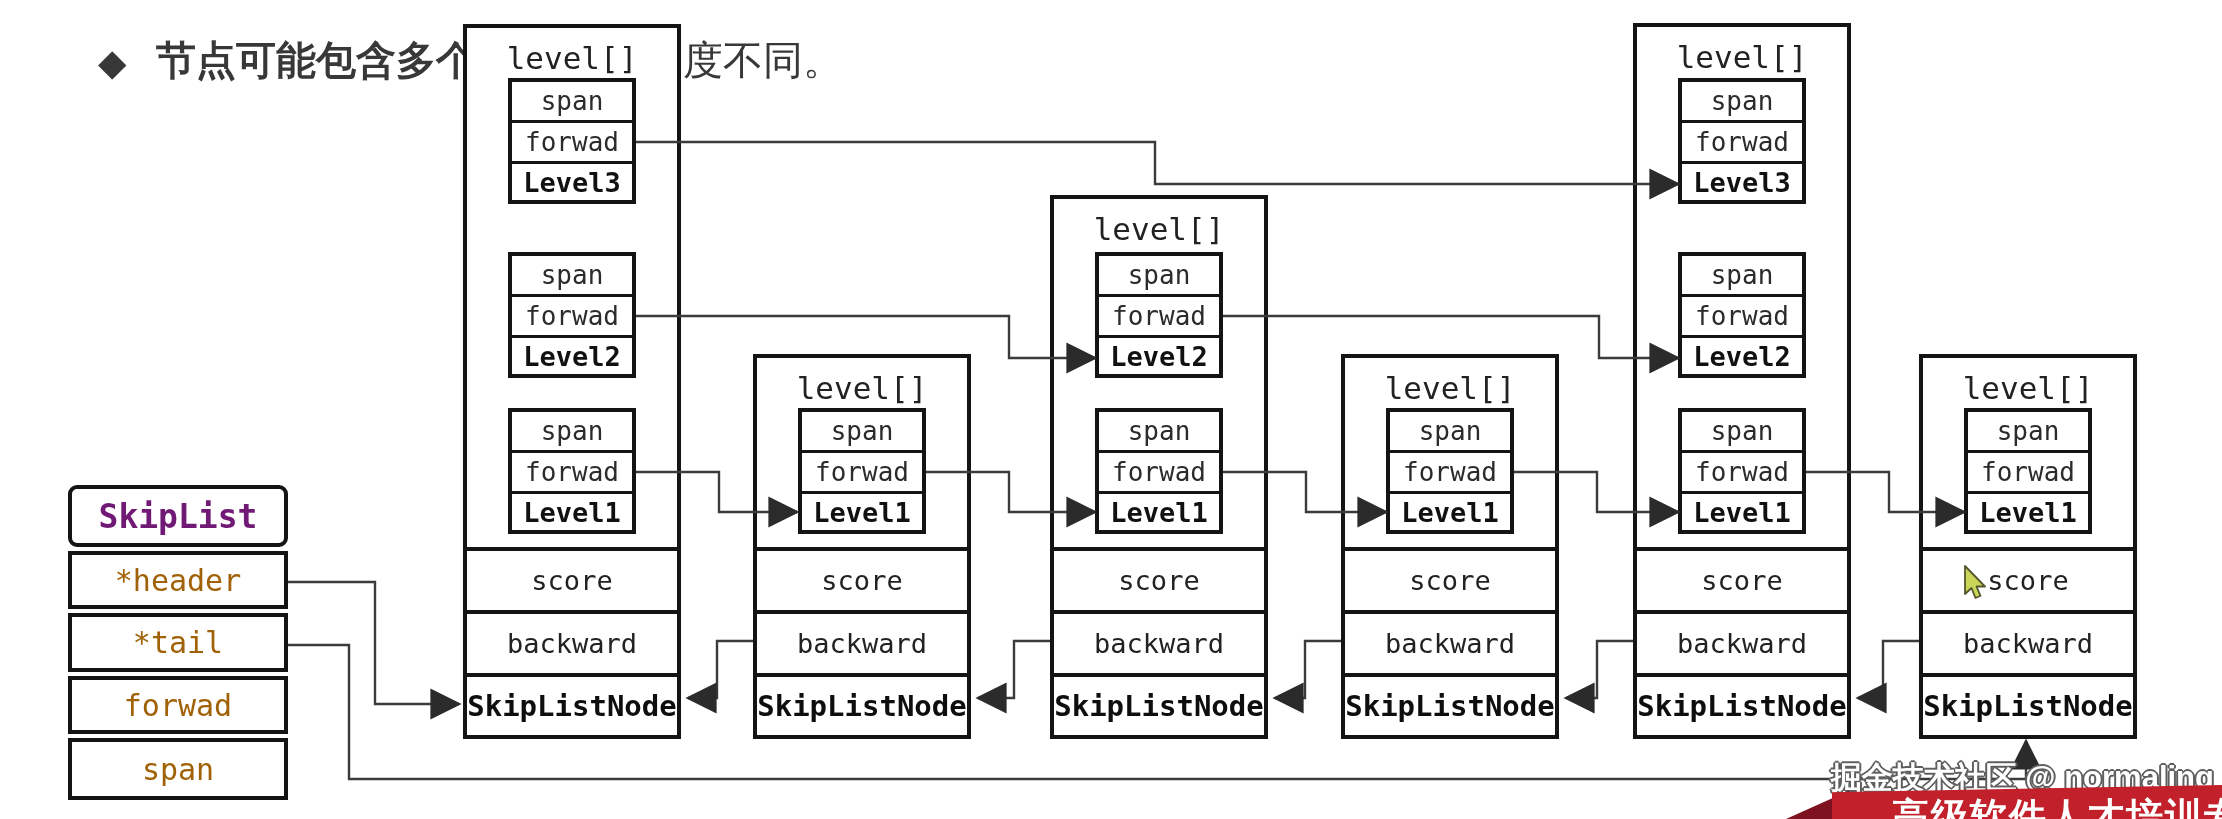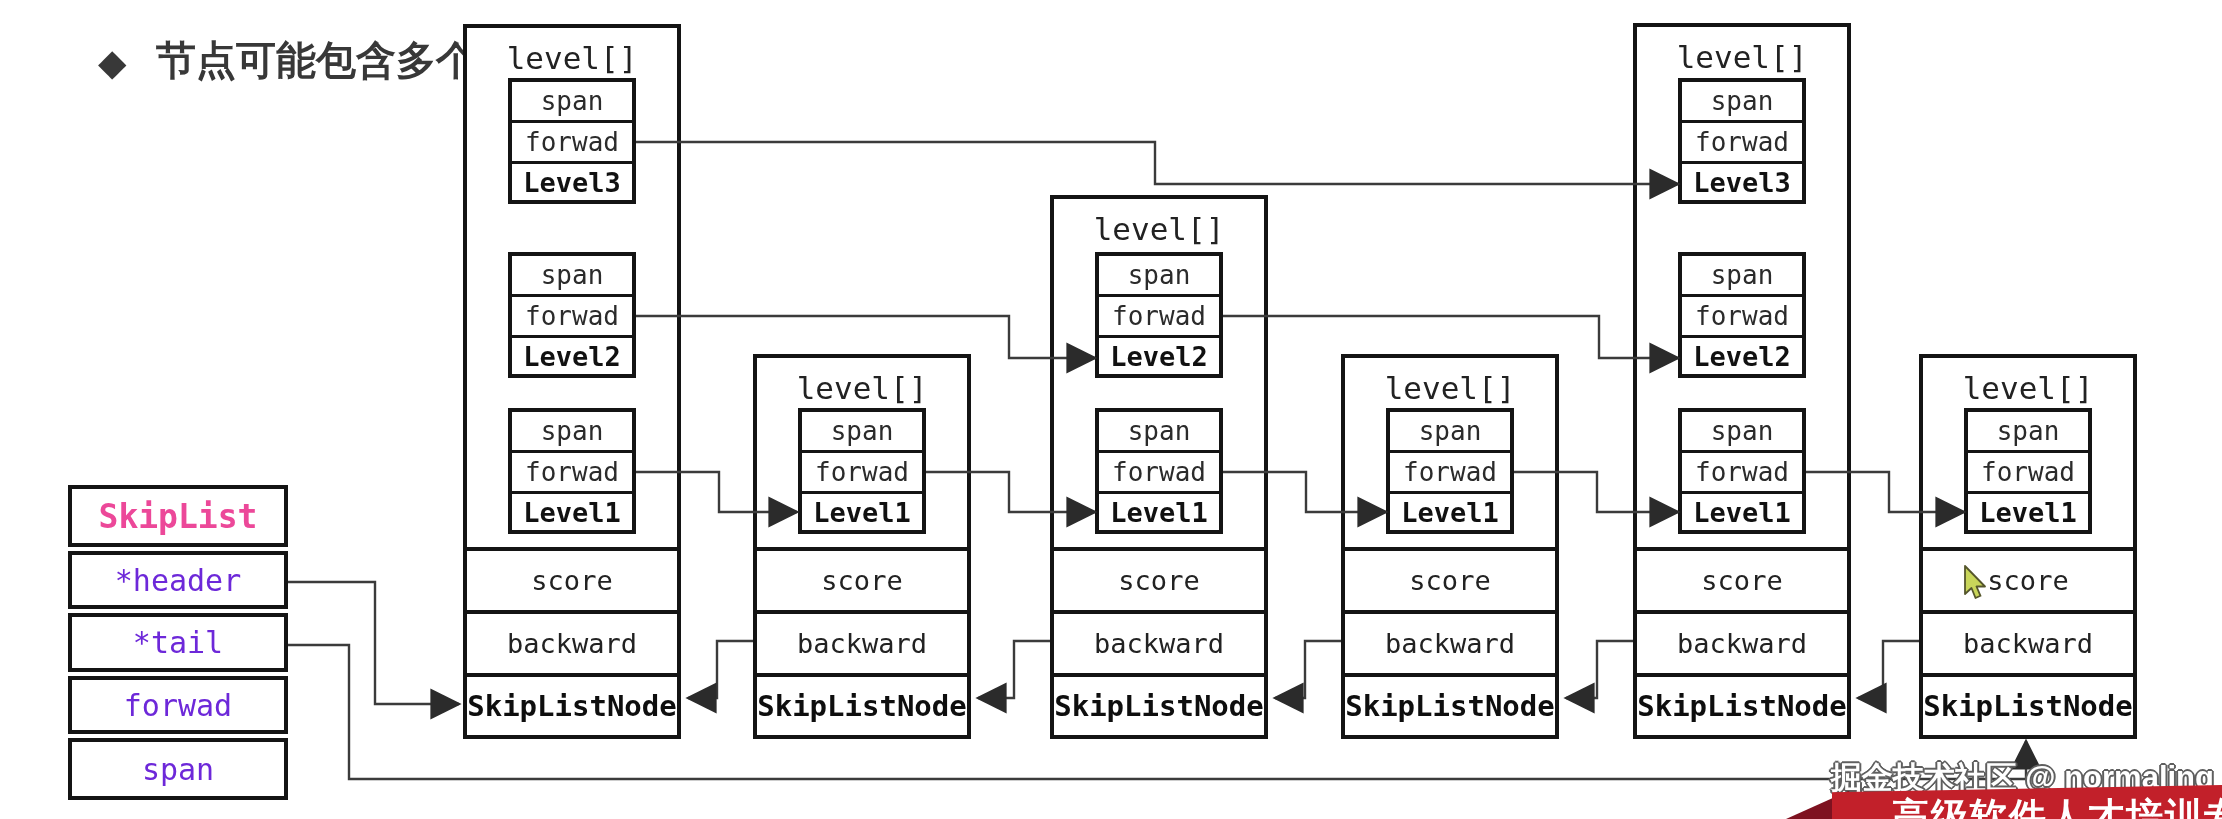--- a/index.html
+++ b/index.html
@@ -6,23 +6,23 @@
   #stage{
     position:relative;width:2222px;height:819px;background:#ffffff;
     overflow:hidden;font-family:"DejaVu Sans Mono",monospace;color:#1c1c1c;
   }
   .abs{position:absolute;}
   
   .note{font-family:"Liberation Sans",sans-serif;color:#383838;z-index:1;white-space:nowrap;}
   
   .srow{
     position:absolute;border:4px solid #141414;background:#fff;box-sizing:border-box;
-    display:flex;align-items:center;justify-content:center;z-index:2;font-size:30px;color:#6d28d9;
+    display:flex;align-items:center;justify-content:center;z-index:2;font-size:30px;color:#a16207;
   }
-  .srow.title{font-weight:bold;font-size:33px;color:#ec4899;}
+  .srow.title{font-weight:bold;font-size:33px;color:#701a75;border-radius:9px;}
   .nodebox{
     position:absolute;border:4px solid #141414;background:#fff;box-sizing:border-box;z-index:2;
   }
   .ntitle{
     position:absolute;z-index:2;font-size:31px;color:#222;text-align:center;white-space:nowrap;
   }
   .subbox{
     position:absolute;border:4px solid #141414;background:#fff;box-sizing:border-box;z-index:2;
   }
   .subrow{
@@ -53,20 +53,21 @@
   }
   #cursor{z-index:5;}
 </style>
 </head>
 <body>
 
 <div id="stage">
 
   <span class="abs note" style="left:98px;top:41px;font-size:37px;">◆</span>
   <span class="abs note" style="left:156px;top:33px;font-size:40px;font-weight:bold;">节点可能包含多个</span>
+  <span class="abs note" style="left:683px;top:33px;font-size:40px;">度不同。</span>
 
   <div id="diagram">
       <div class="srow title" style="left: 68px; top: 485px; width: 220px; height: 62px;">SkipList</div>
       <div class="srow" style="left: 68px; top: 551px; width: 220px; height: 58px;">*header</div>
       <div class="srow" style="left: 68px; top: 613px; width: 220px; height: 59px;">*tail</div>
       <div class="srow" style="left: 68px; top: 676px; width: 220px; height: 58px;">forwad</div>
       <div class="srow" style="left: 68px; top: 738px; width: 220px; height: 62px;">span</div>
       <div class="nodebox" style="left: 463px; top: 24px; width: 218px; height: 715px;"></div>
       <div class="ntitle" style="left: 463px; top: 40px; width: 218px;">level[]</div>
       <div class="subbox" style="left: 508px; top: 78px; width: 128px; height: 126px;">

